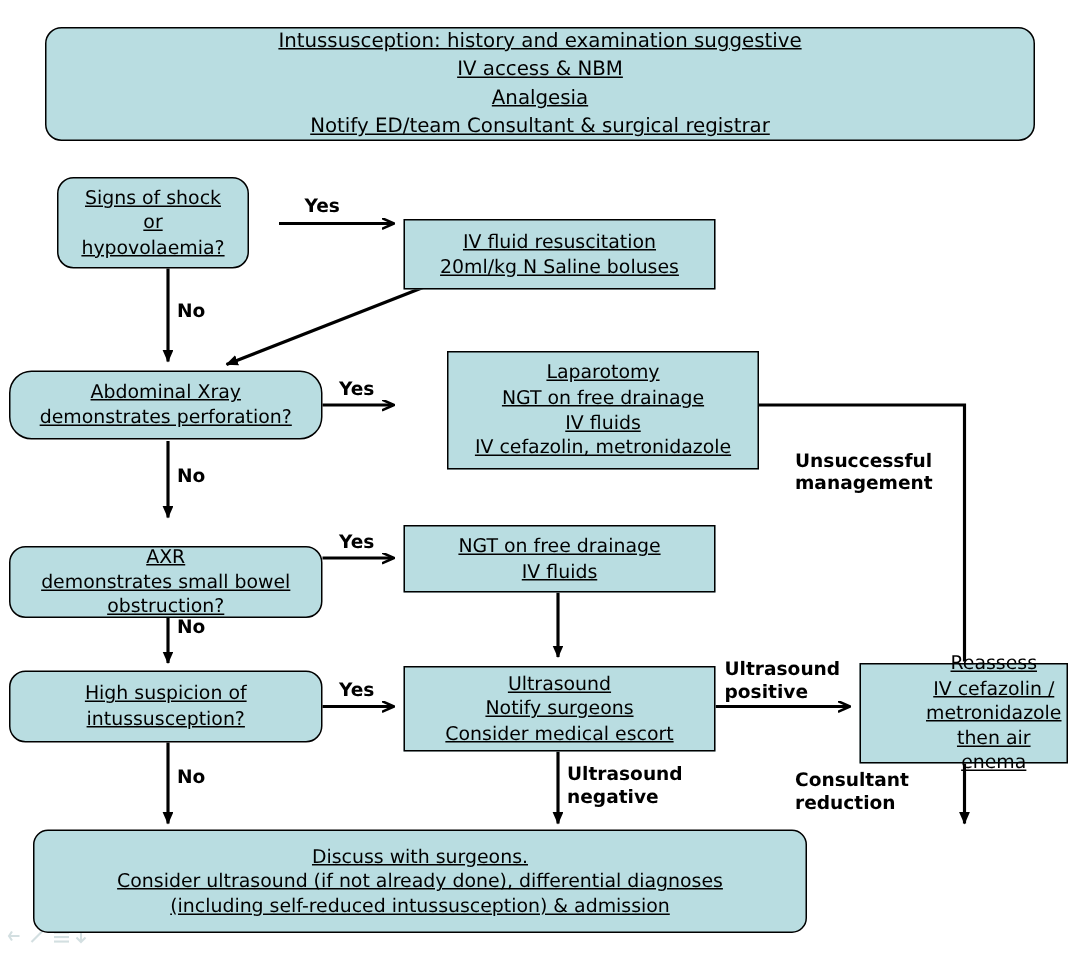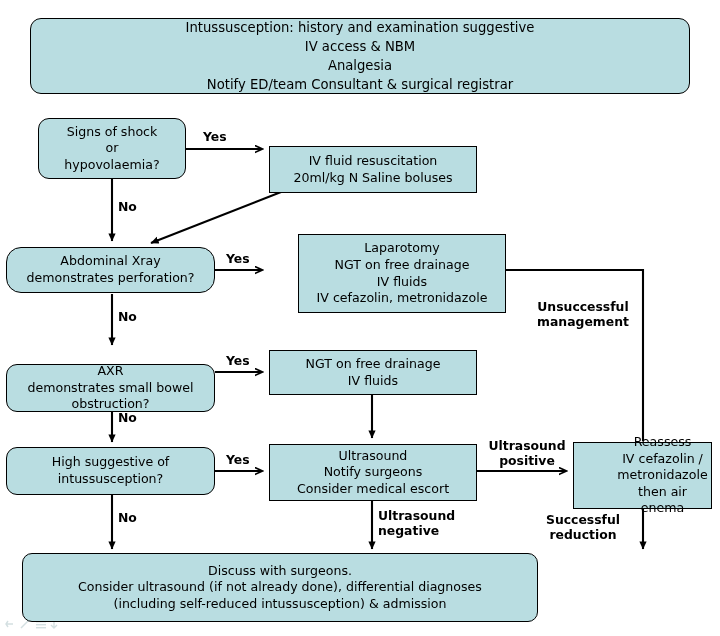--- a/index.html
+++ b/index.html
@@ -22,34 +22,34 @@
     background: #b9dde1;
     border: 1.6px solid #000000;
     display: flex;
     align-items: center;
     justify-content: center;
     text-align: center;
     color: #000000;
     font-size: 12.6px;
     line-height: 1.32;
     z-index: 3;
+    text-decoration: underline;
   }
   .node.round { border-radius: 11px; }
   .node.header { border-radius: 11px; font-size: 13.2px; line-height: 1.45; }
   .node .txt { white-space: pre-line; padding: 0 4px; }
 
   
   .elabel {
     position: absolute;
     font-weight: bold;
     font-size: 12.4px;
     line-height: 1.2;
     color: #000000;
     white-space: pre-line;
-    text-align: center;
     z-index: 4;
   }
   
   #wires {
     position: absolute;
     left: 0; top: 0;
     width: 720px; height: 636px;
     z-index: 1;
   }
   
@@ -105,21 +105,21 @@
     </g>
   </svg>
 
   <div class="node header" style="left:30px; top:18px; width:660px; height:76px;">
     <span class="txt">Intussusception: history and examination suggestive
 IV access &amp; NBM
 Analgesia
 Notify ED/team Consultant &amp; surgical registrar</span>
   </div>
 
-  <div class="node round" style="left:38px; top:118px; width:148px; height:61px;">
+  <div class="node round" style="left:38px; top:118px; width:128px; height:61px;">
     <span class="txt">Signs of shock
 or
 hypovolaemia?</span>
   </div>
 
   <div class="node" style="left:269px; top:126px; width:208px; height:47px;margin-top:20px;">
     <span class="txt">IV fluid resuscitation
 20ml/kg N Saline boluses</span>
   </div>
 
@@ -140,21 +140,21 @@
 demonstrates small bowel
 obstruction?</span>
   </div>
 
   <div class="node" style="left:269px; top:350px; width:208px; height:45px;">
     <span class="txt">NGT on free drainage
 IV fluids</span>
   </div>
 
   <div class="node round" style="left:6px; top:447px; width:209px; height:48px;">
-    <span class="txt">High suggestive of
+    <span class="txt">High suspicion of
 intussusception?</span>
   </div>
 
   <div class="node" style="left:269px; top:444px; width:208px; height:57px;">
     <span class="txt">Ultrasound
 Notify surgeons
 Consider medical escort</span>
   </div>
 
   <div class="node" style="left:573px; top:442px; width:139px; height:67px;padding-left:40px;">
@@ -178,21 +178,21 @@
   <div class="elabel" style="left:226px; top:354px;">Yes</div>
   <div class="elabel" style="left:118px; top:411px;">No</div>
   <div class="elabel" style="left:226px; top:453px;">Yes</div>
   <div class="elabel" style="left:118px; top:511px;">No</div>
   <div class="elabel" style="left:483px; top:439px; width:88px;">Ultrasound
 positive</div>
   <div class="elabel" style="left:378px; top:509px; width:92px; text-align:left;">Ultrasound
 negative</div>
   <div class="elabel" style="left:530px; top:300px; width:106px;">Unsuccessful
 management</div>
-  <div class="elabel" style="left:530px; top:513px; width:106px;">Successful
+  <div class="elabel" style="left:530px; top:513px; width:106px;">Consultant
 reduction</div>
 
   <svg class="artifact" style="left:4px; top:616px;" width="62" height="16" viewBox="0 0 62 16">
     <path d="M2,8 L9,8 M4,5 L2,8 L4,11" stroke="#9fb9bd" stroke-width="1.4" fill="none"></path>
     <path d="M17,12 L25,4" stroke="#9fb9bd" stroke-width="1.4" fill="none"></path>
     <rect x="32" y="5" width="10" height="1.4" fill="#9fb9bd"></rect>
     <rect x="32" y="8" width="10" height="1.4" fill="#9fb9bd"></rect>
     <rect x="32" y="11" width="10" height="1.4" fill="#9fb9bd"></rect>
     <path d="M50,4 L50,11 M47,9 L50,12 L53,9" stroke="#9fb9bd" stroke-width="1.4" fill="none"></path>
   </svg>

